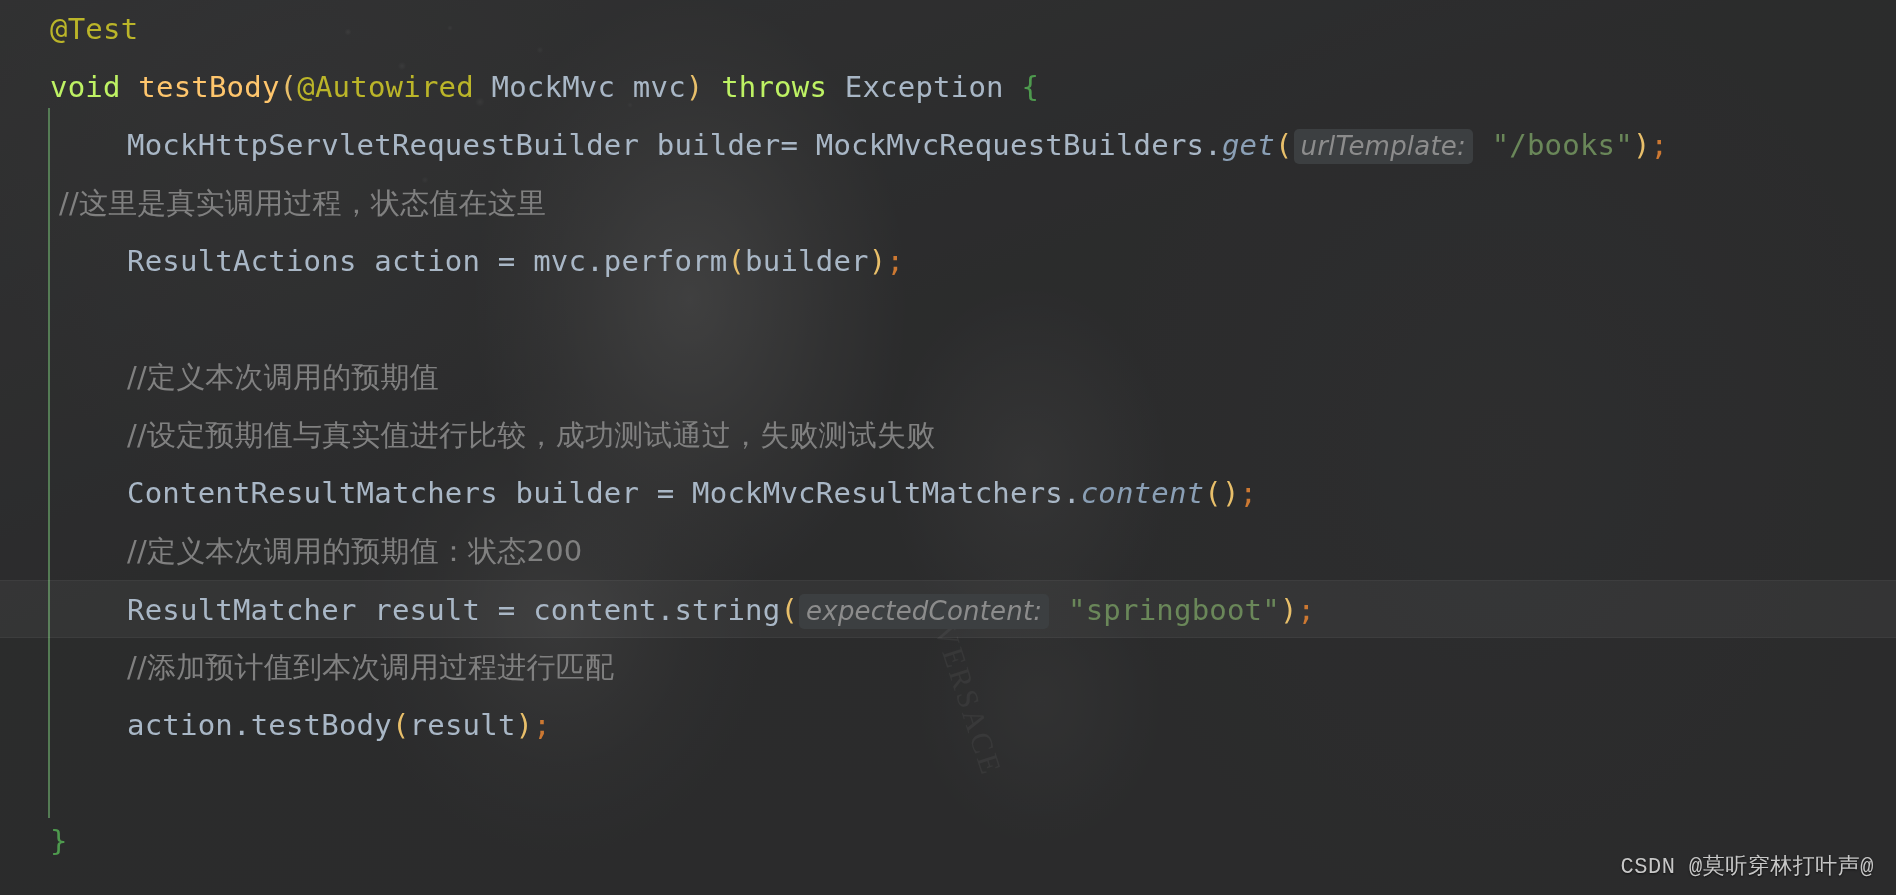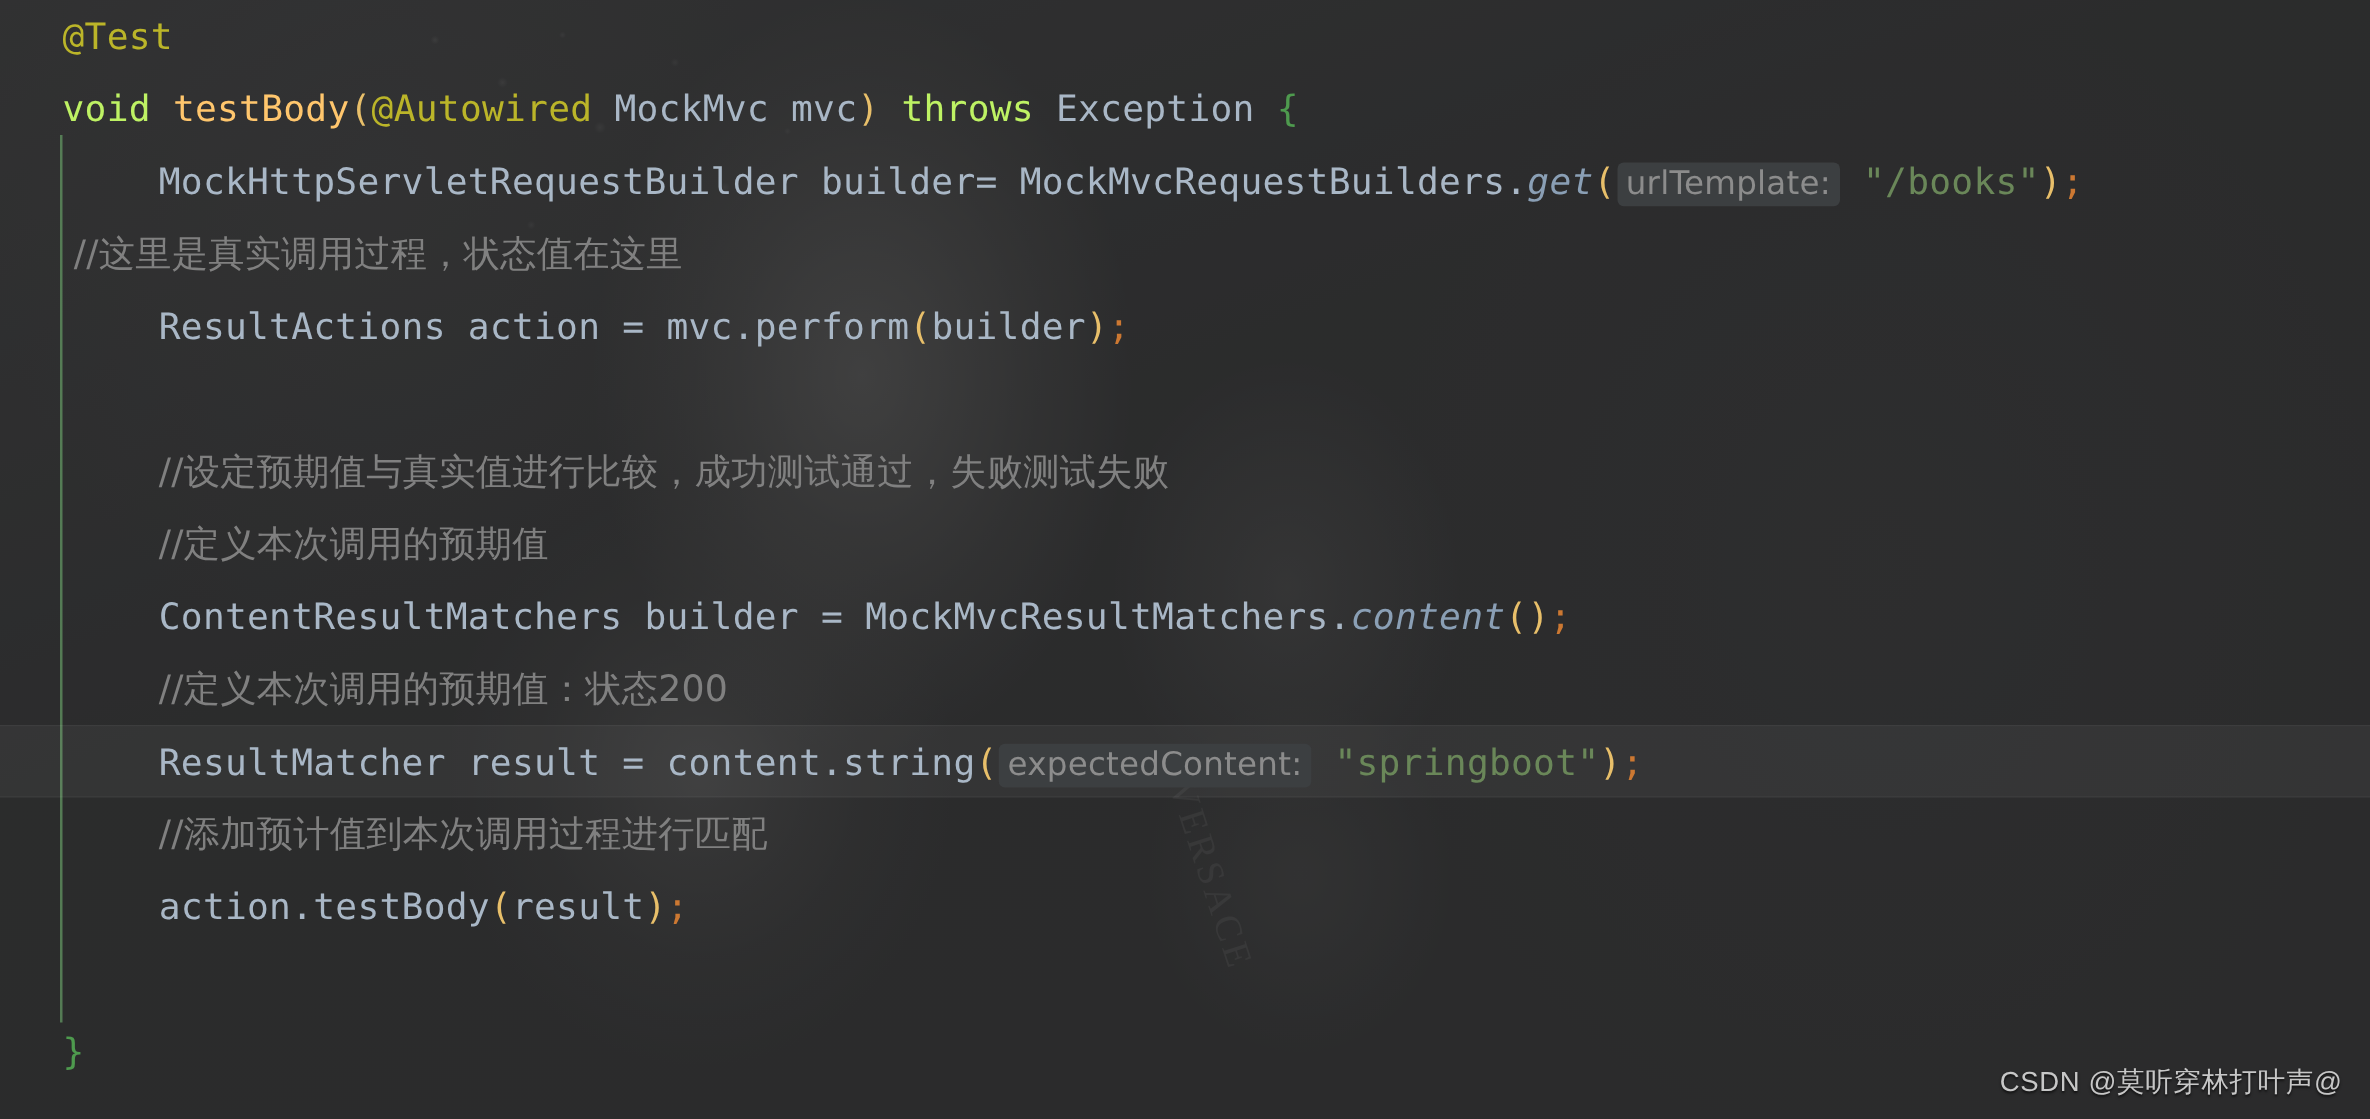--- a/index.html
+++ b/index.html
@@ -114,30 +114,31 @@
 
   
   .hint {
     background: #3c3f41;
     color: #8c8c8c;
     border-radius: 5px;
     padding: 2px 7px 3px 7px;
     font-size: 26px;
     font-family: "DejaVu Sans", "Liberation Sans", sans-serif;
     margin: 0 1px;
+    font-style: italic;
   }
 
   
   #watermark {
     position: absolute;
     right: 22px;
     bottom: 14px;
     color: #c7c7c7;
     font-size: 22px;
-    font-family: Liberation Sans, sans-serif;
+    font-family: Liberation Mono, monospace;
     letter-spacing: 0.5px;
     text-shadow: 0 1px 2px rgba(0,0,0,0.65);
     margin-left: 40px;
   }
 </style>
 </head>
 <body>
 
 <div id="root">
 
@@ -148,22 +149,22 @@
 
   <div id="editor">
     <div id="indent-guide"></div>
     <div class="code-area" id="code-area">
         <div class="line" style="padding-left: 50px;"><span class="tok-annotation">@Test</span></div>
         <div class="line" style="padding-left: 50px;"><span class="tok-keyword">void</span><span class="tok-plain"> </span><span class="tok-method">testBody</span><span class="tok-paren">(</span><span class="tok-annotation">@Autowired</span><span class="tok-plain"> MockMvc mvc</span><span class="tok-paren">)</span><span class="tok-plain"> </span><span class="tok-keyword">throws</span><span class="tok-plain"> Exception </span><span class="tok-brace">{</span></div>
         <div class="line" style="padding-left: 127px;"><span class="tok-plain">MockHttpServletRequestBuilder builder= MockMvcRequestBuilders.</span><span class="tok-method-i">get</span><span class="tok-paren">(</span><span class="hint">urlTemplate:</span><span class="tok-plain"> </span><span class="tok-string">"/books"</span><span class="tok-paren">)</span><span class="tok-semicolon">;</span></div>
         <div class="line" style="padding-left: 59px;"><span class="tok-comment">//这里是真实调用过程，状态值在这里</span></div>
         <div class="line" style="padding-left: 127px;"><span class="tok-plain">ResultActions action = mvc.</span><span class="tok-plain">perform</span><span class="tok-paren">(</span><span class="tok-plain">builder</span><span class="tok-paren">)</span><span class="tok-semicolon">;</span></div>
         <div class="line" style="padding-left: 127px;">&nbsp;</div>
+        <div class="line" style="padding-left: 127px;"><span class="tok-comment">//定义本次调用的预期值</span></div>
         <div class="line" style="padding-left: 127px;"><span class="tok-comment">//设定预期值与真实值进行比较，成功测试通过，失败测试失败</span></div>
-        <div class="line" style="padding-left: 127px;"><span class="tok-comment">//定义本次调用的预期值</span></div>
         <div class="line" style="padding-left: 127px;"><span class="tok-plain">ContentResultMatchers builder = MockMvcResultMatchers.</span><span class="tok-method-i">content</span><span class="tok-paren">(</span><span class="tok-paren">)</span><span class="tok-semicolon">;</span></div>
         <div class="line" style="padding-left: 127px;"><span class="tok-comment">//定义本次调用的预期值：状态200</span></div>
         <div class="line caret-line" style="padding-left: 127px;"><span class="tok-plain">ResultMatcher result = content.</span><span class="tok-plain">string</span><span class="tok-paren">(</span><span class="hint">expectedContent:</span><span class="tok-plain"> </span><span class="tok-string">"springboot"</span><span class="tok-paren">)</span><span class="tok-semicolon">;</span></div>
         <div class="line" style="padding-left: 127px;"><span class="tok-comment">//添加预计值到本次调用过程进行匹配</span></div>
         <div class="line" style="padding-left: 127px;"><span class="tok-plain">action.</span><span class="tok-plain">testBody</span><span class="tok-paren">(</span><span class="tok-plain">result</span><span class="tok-paren">)</span><span class="tok-semicolon">;</span></div>
         <div class="line" style="padding-left: 50px;">&nbsp;</div>
         <div class="line" style="padding-left: 50px;"><span class="tok-brace">}</span></div>
       </div>
   </div>
 

